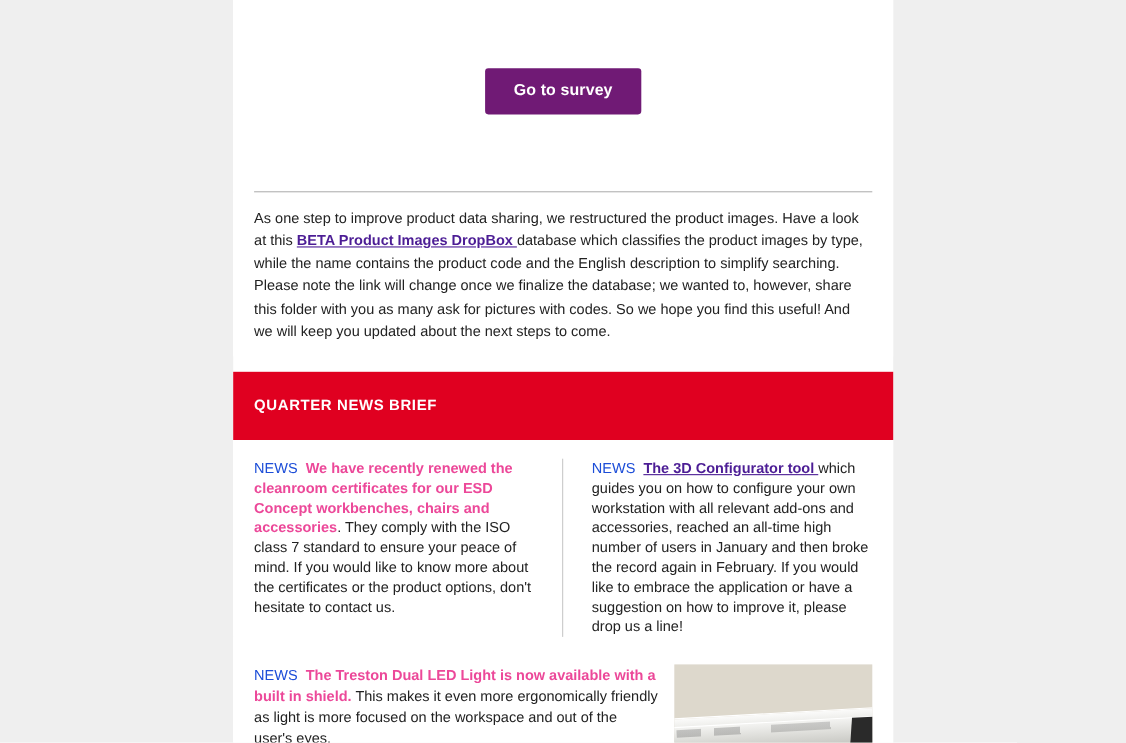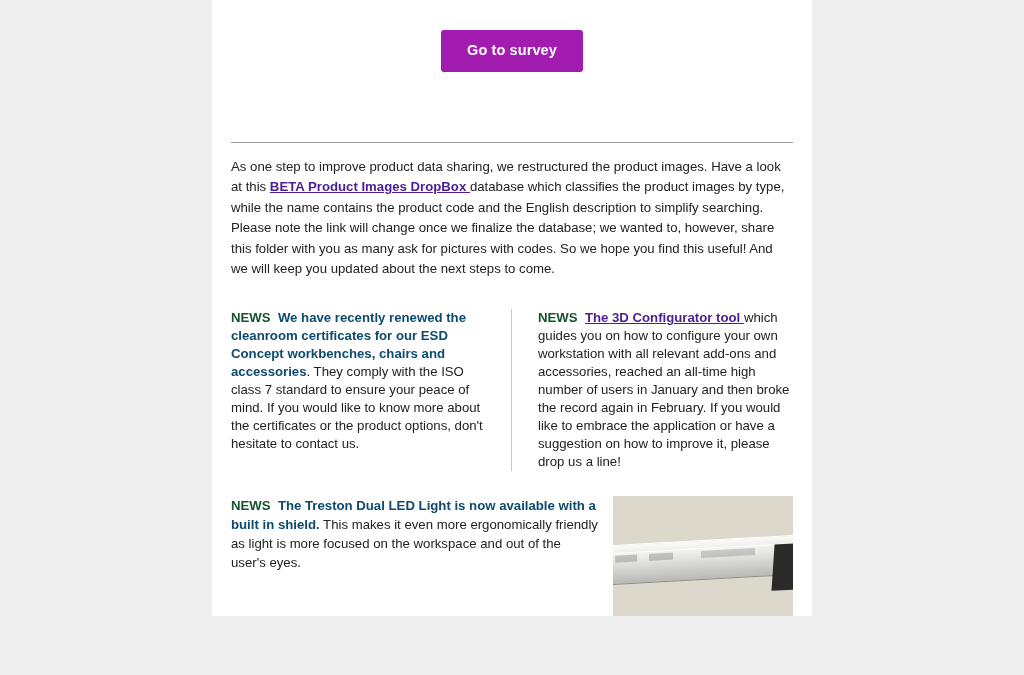--- a/index.html
+++ b/index.html
@@ -32,31 +32,32 @@
   }
 
   
   .cta-block {
     padding: 30px 0 0 0;
     text-align: center;
     background: #ffffff;
   }
   .cta-button {
     display: inline-block;
-    background: #a21caf;
+    background: #701a75;
     color: #ffffff;
     font-size: 14.5px;
     font-weight: bold;
     letter-spacing: 0.1px;
     padding: 13px 26px 14px 26px;
     border: none;
     border-radius: 3px;
     cursor: pointer;
     font-family: "Liberation Sans", sans-serif;
     line-height: 1;
+    margin-top: 32px;
   }
 
   .cta-spacer {
     height: 70px;
     background: #ffffff;
   }
 
   
   .rule-wrap {
     padding: 0 19px;
@@ -120,26 +121,26 @@
     padding-left: 26px;
   }
   .news-text {
     font-size: 13.2px;
     line-height: 18px;
     color: #222222;
     margin: 0;
     font-family: "Liberation Sans", sans-serif;
   }
   .news-label {
-    color: #14532d;
-    font-weight: bold;
+    color: #1d4ed8;
+    font-weight: normal;
   }
   .news-strong {
     font-weight: bold;
-    color: #0c4a6e;
+    color: #ec4899;
   }
 
   
   .news-bottom {
     display: flex;
     background: #ffffff;
     padding: 25px 19px 0 19px;
     box-sizing: border-box;
   }
   .news-bottom-text {
@@ -219,20 +220,23 @@
     <div class="cta-spacer"></div>
 
     <div class="rule-wrap">
       <div class="rule"></div>
     </div>
 
     <div class="intro">
       <p><span>As one step to improve product data sharing, we restructured the product images. Have a look at this </span><a class="redlink" href="#">BETA Product Images DropBox </a><span>database which classifies the product images by type, while the name contains the product code and the English description to simplify searching. Please note the link will change once we finalize the database; we wanted to, however, share this folder with you as many ask for pictures with codes. So we hope you find this useful! And we will keep you updated about the next steps to come.</span></p>
     </div>
 
+    <div class="banner">
+      <div class="banner-title">QUARTER NEWS BRIEF</div>
+    </div>
 
     <div class="news-cols">
       <div class="news-col left">
         <p class="news-text"><span class="news-label">NEWS</span><span class="news-strong">&nbsp; </span><span class="news-strong">We have recently renewed the cleanroom certificates for our ESD Concept workbenches, chairs and accessories</span><span>. They comply with the ISO class 7 standard to ensure your peace of mind. If you would like to know more about the certificates or the product options, don't hesitate to contact us.</span></p>
       </div>
       <div class="news-col right">
         <p class="news-text"><span class="news-label">NEWS</span><span>&nbsp; </span><a class="redlink" href="#">The 3D Configurator tool </a><span>which guides you on how to configure your own workstation with all relevant add-ons and accessories, reached an all-time high number of users in January and then broke the record again in February. If you would like to embrace the application or have a suggestion on how to improve it, please drop us a line!</span></p>
       </div>
     </div>
 

